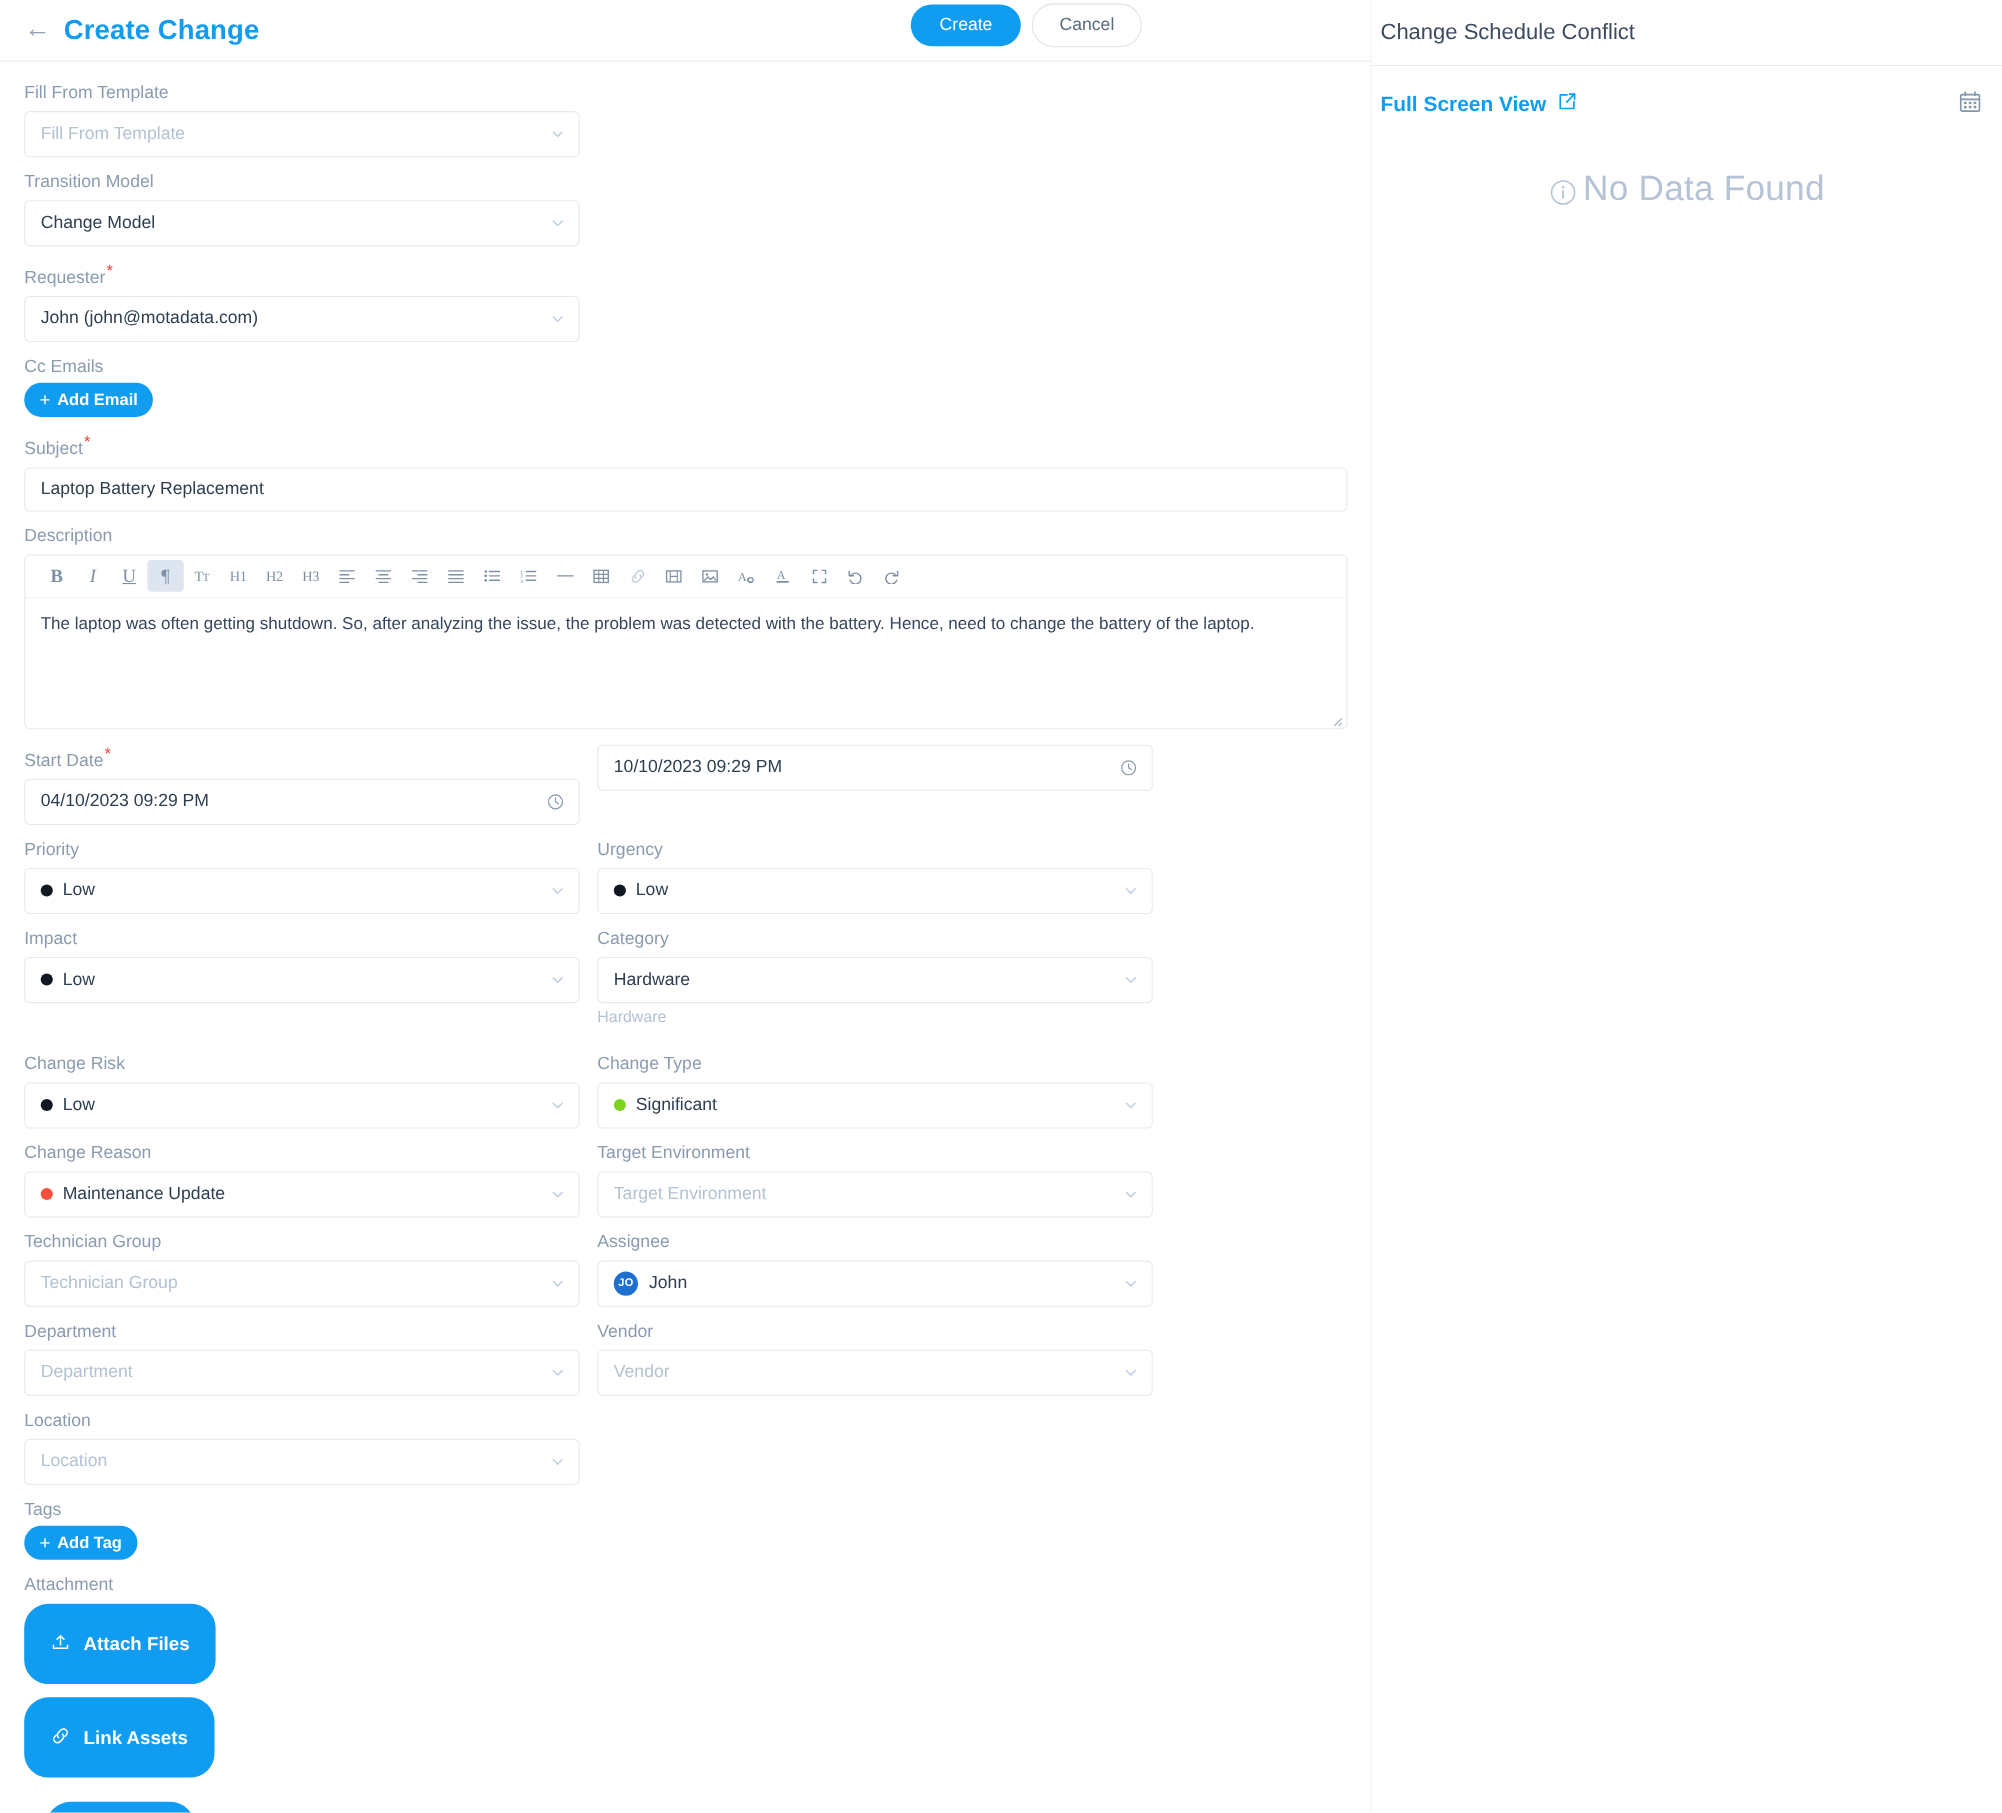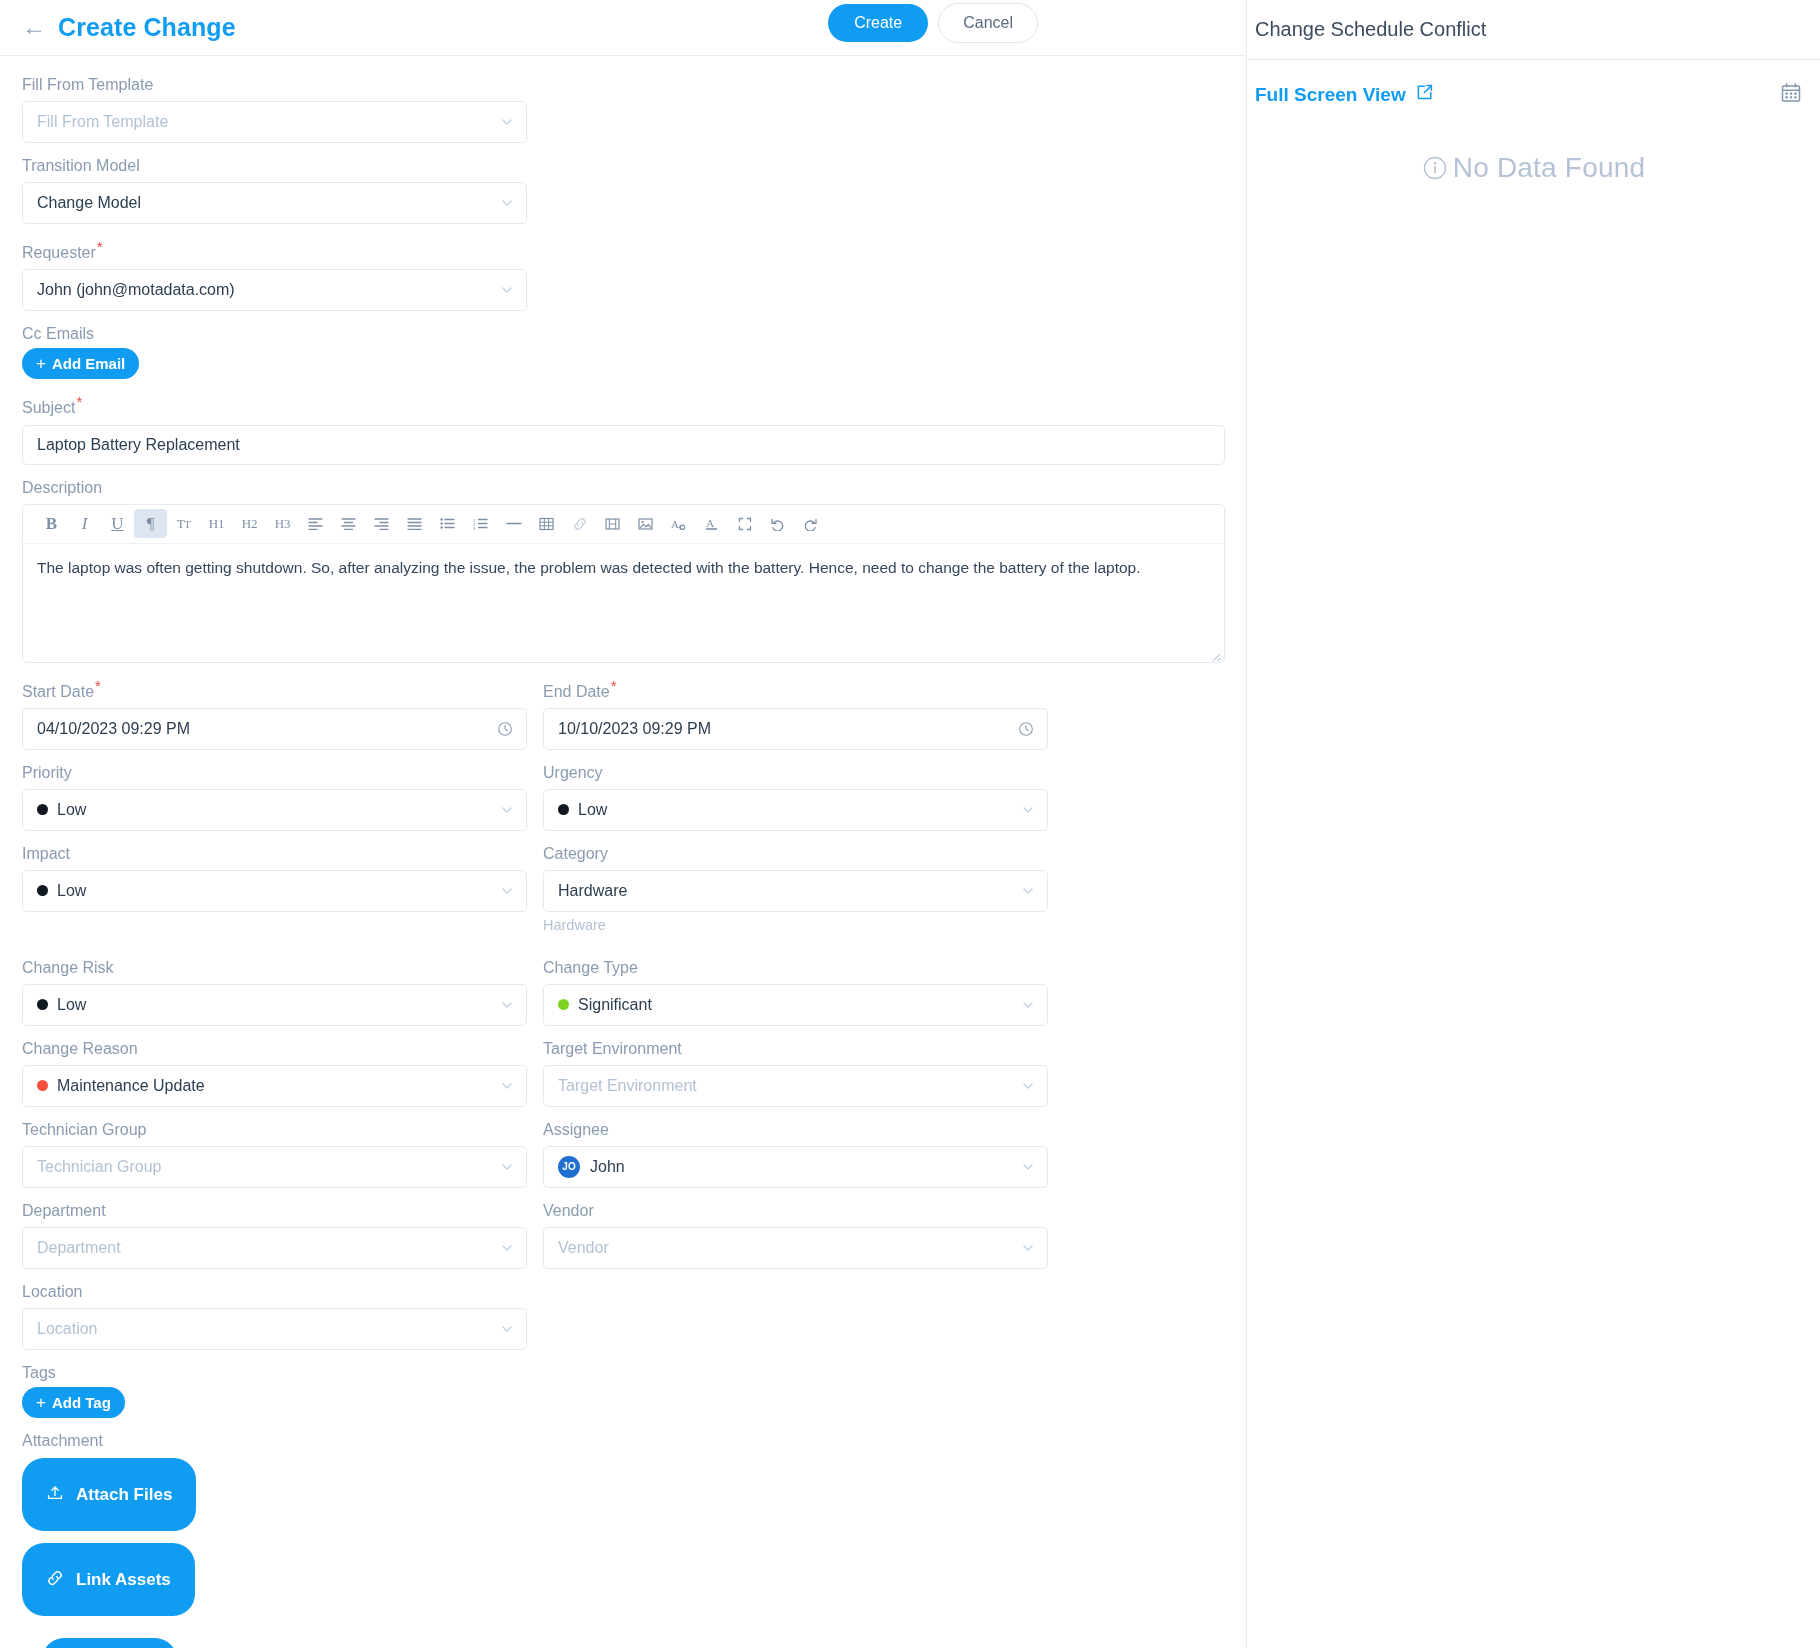--- a/index.html
+++ b/index.html
@@ -252,21 +252,21 @@
   .fsv {
     display:flex; align-items:center; gap: 9px;
     color:#109CF1; font-size:19px; font-weight:700; cursor:pointer;
   }
   .cal-icon { color:#8396ad; cursor:pointer; }
   .nodata {
     margin-top: 44px;
     display:flex; align-items:center; justify-content:center;
     gap: 5px;
     color:#b6c3d6;
-    font-size: 28px;
+    font-size: 32px;
     letter-spacing:.2px;
   }
   .nodata .info { width:26px; height:26px; flex:0 0 auto; }
 
   .avatar-chip {
     width:22px; height:22px; border-radius:50%;
     background:#1f6fd0; color:#fff;
     font-size:10px; font-weight:700;
     display:flex; align-items:center; justify-content:center;
     margin-right:10px; flex:0 0 auto; letter-spacing:.2px;
@@ -522,21 +522,20 @@
           <label class="flabel"><span>Start Date</span><span class="req">*</span></label>
           <div class="txt">
             <span>04/10/2023 09:29 PM</span>
             <span class="clockicon"><svg viewBox="0 0 16 16" width="16" height="16">
                   <circle cx="8" cy="8" r="6.3" fill="none" stroke="#8a9bb0" stroke-width="1.1"></circle>
                   <path d="M8 4.4V8l2.6 1.6" fill="none" stroke="#8a9bb0" stroke-width="1.1" stroke-linecap="round"></path>
                 </svg></span>
           </div>
         </div>
         <div class="col field">
-          <label class="flabel"><span>End Date</span><span class="req">*</span></label>
           <div class="txt">
             <span>10/10/2023 09:29 PM</span>
             <span class="clockicon"><svg viewBox="0 0 16 16" width="16" height="16">
                   <circle cx="8" cy="8" r="6.3" fill="none" stroke="#8a9bb0" stroke-width="1.1"></circle>
                   <path d="M8 4.4V8l2.6 1.6" fill="none" stroke="#8a9bb0" stroke-width="1.1" stroke-linecap="round"></path>
                 </svg></span>
           </div>
         </div>
       </div>
 

